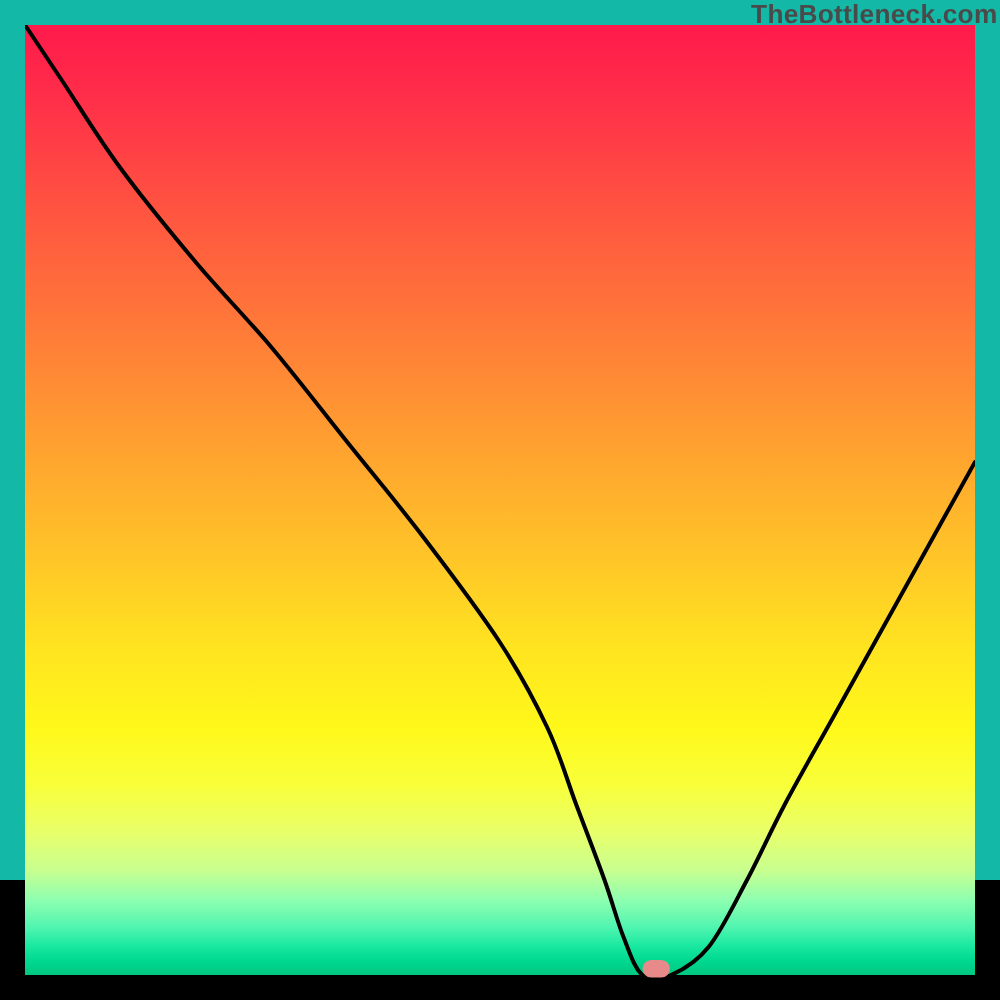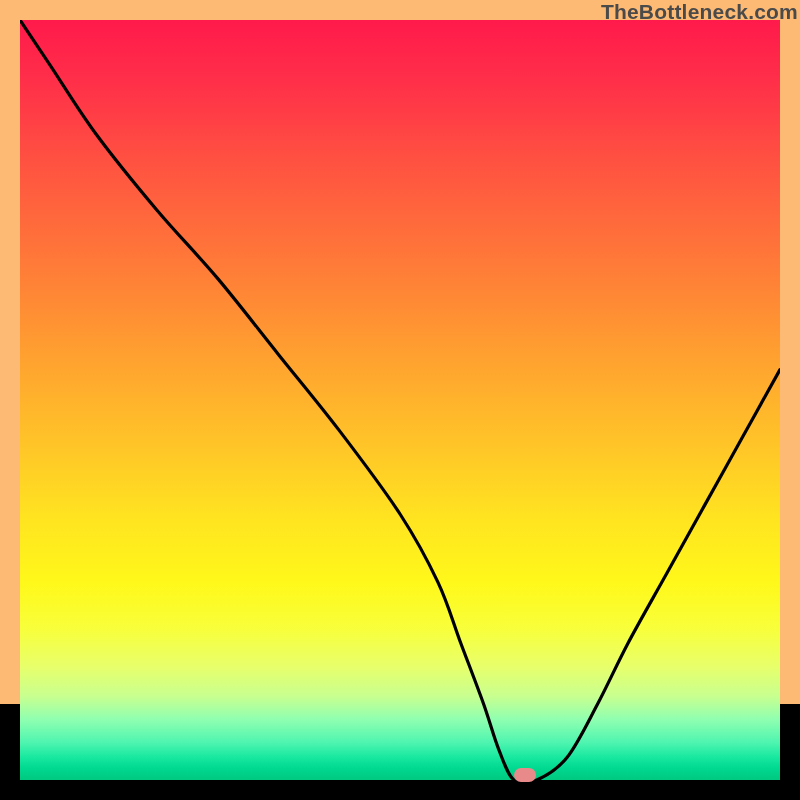--- a/index.html
+++ b/index.html
@@ -8,21 +8,21 @@
     width: 800px;
     height: 800px;
     overflow: hidden;
     background: #000;
     font-family: Arial, Helvetica, sans-serif;
   }
   .chart-container {
     position: relative;
     width: 800px;
     height: 704px;
-    background: #fdba74;
+    background: #14b8a6;
   }
   .plot-area {
     position: absolute;
     left: 20px;
     top: 20px;
     width: 760px;
     height: 760px;
     background: linear-gradient(
       to bottom,
       #ff1a4b 0%,

